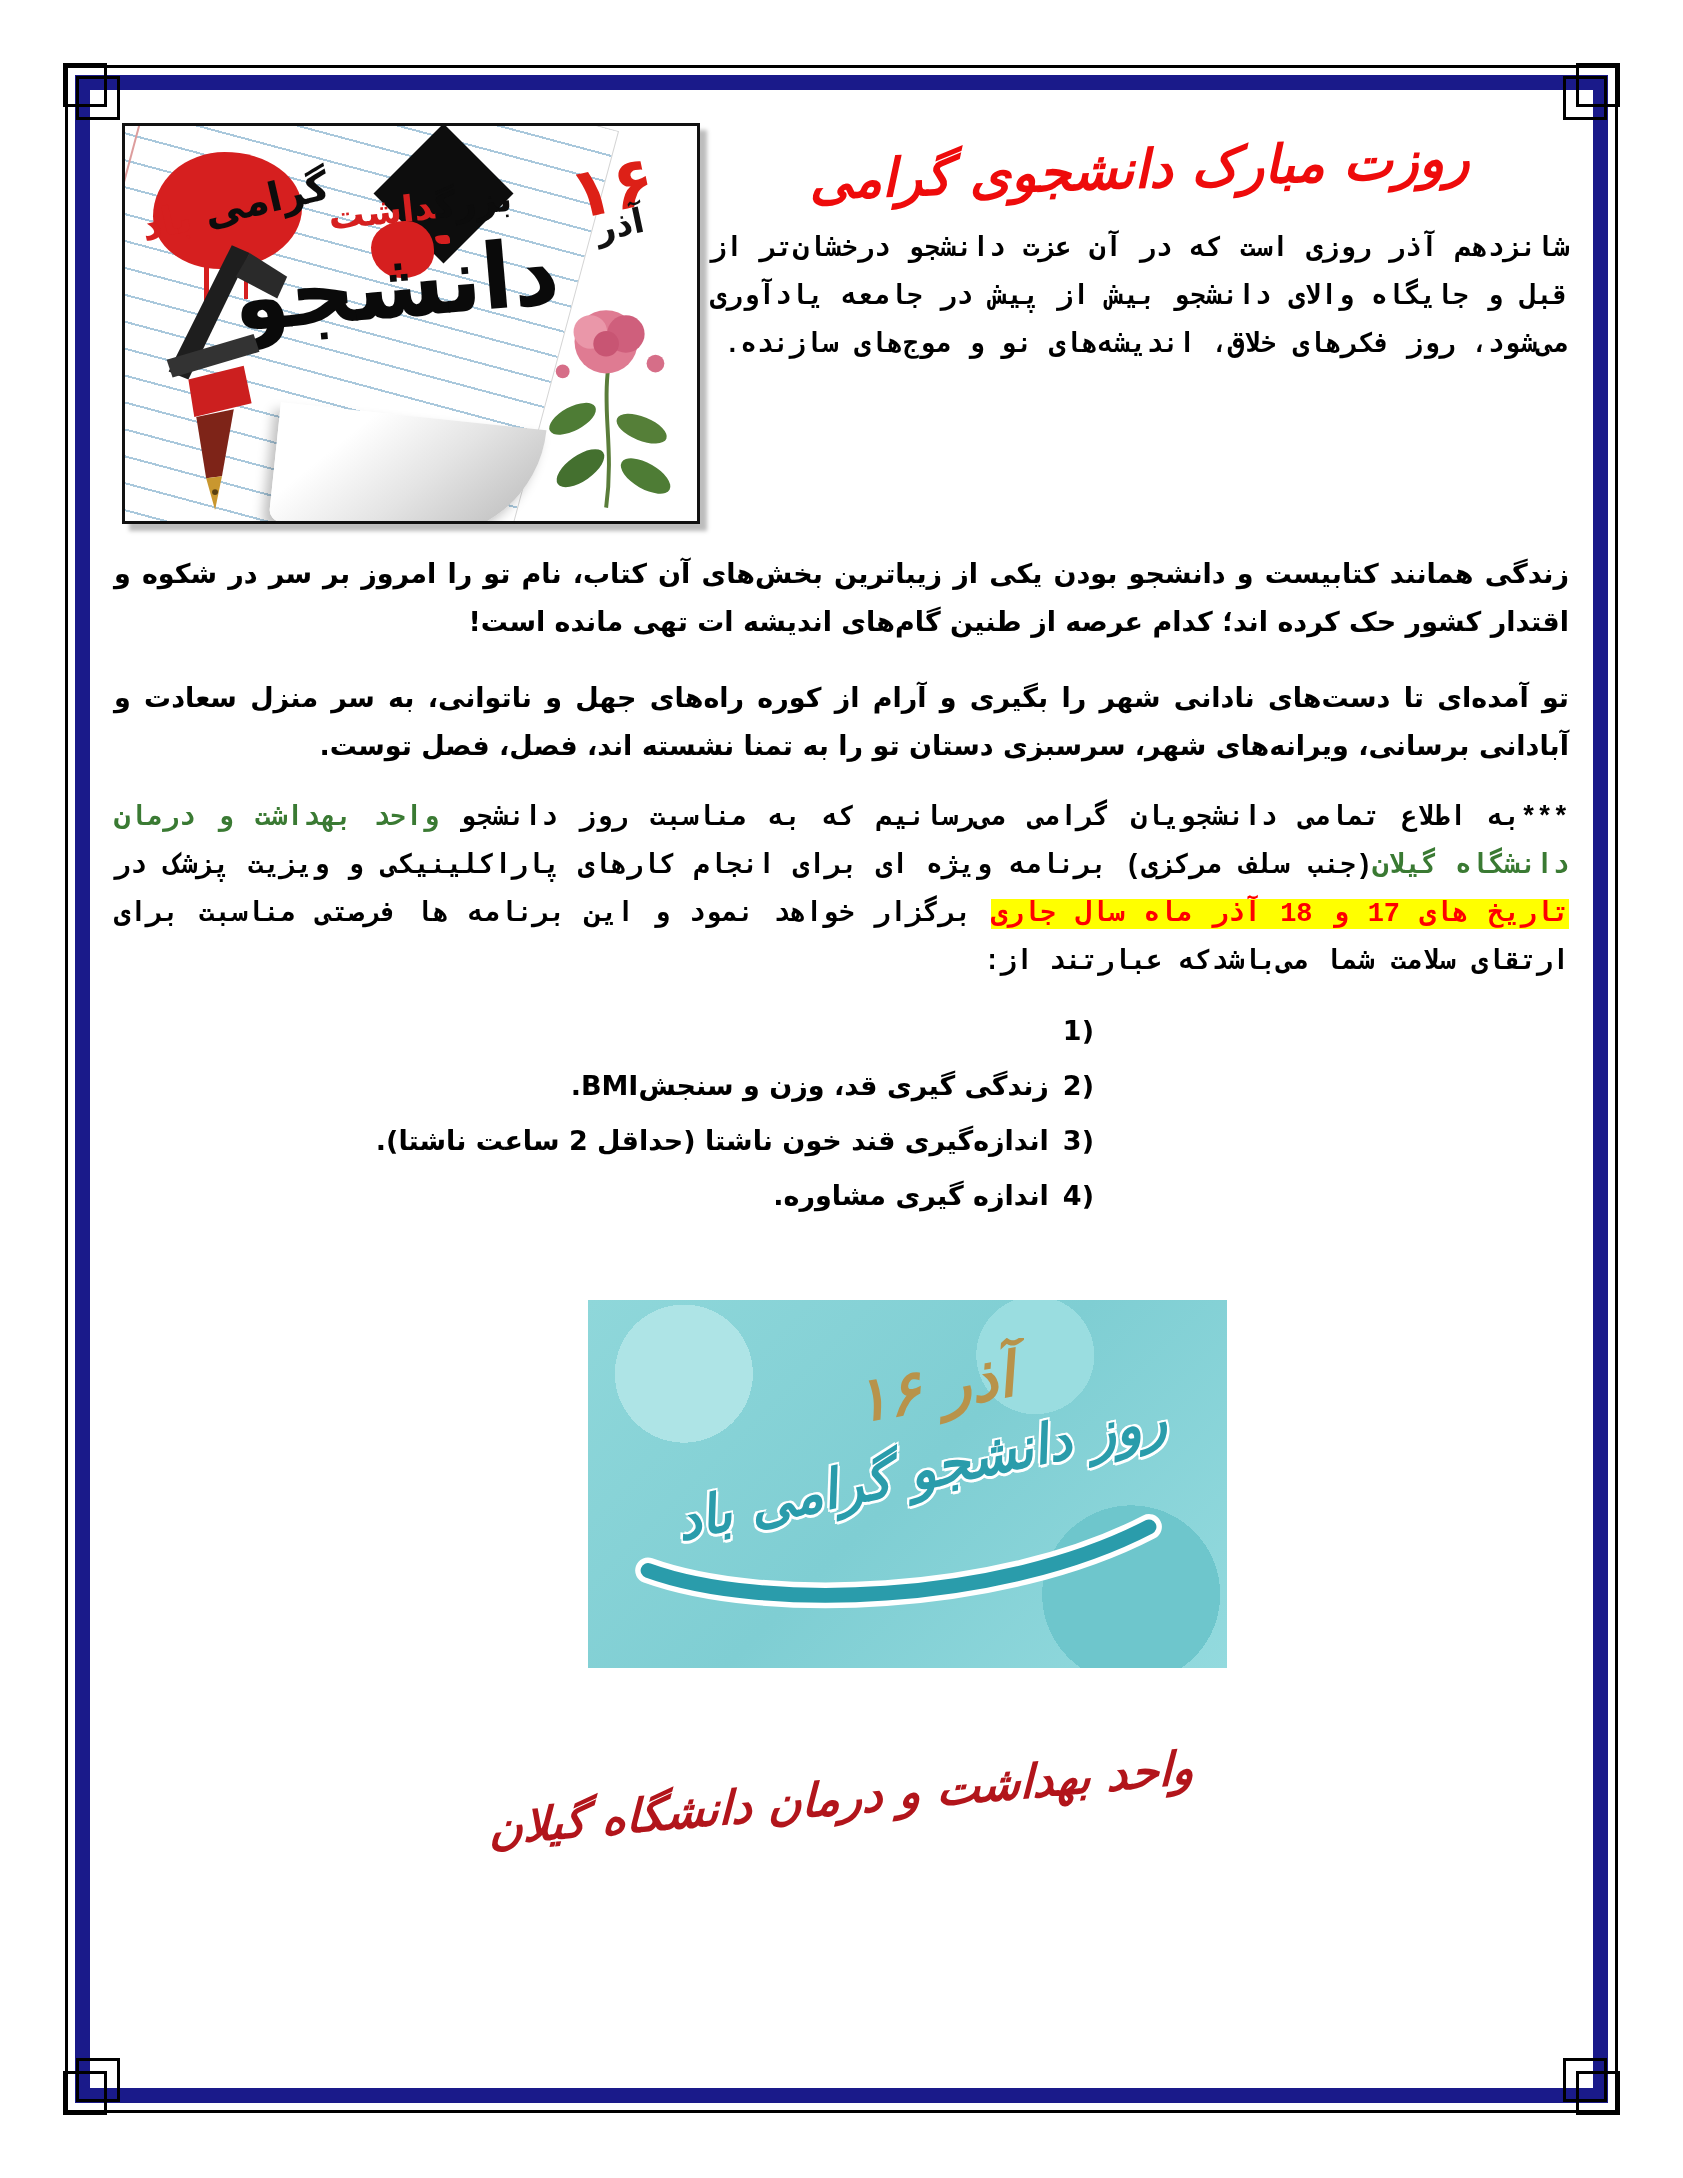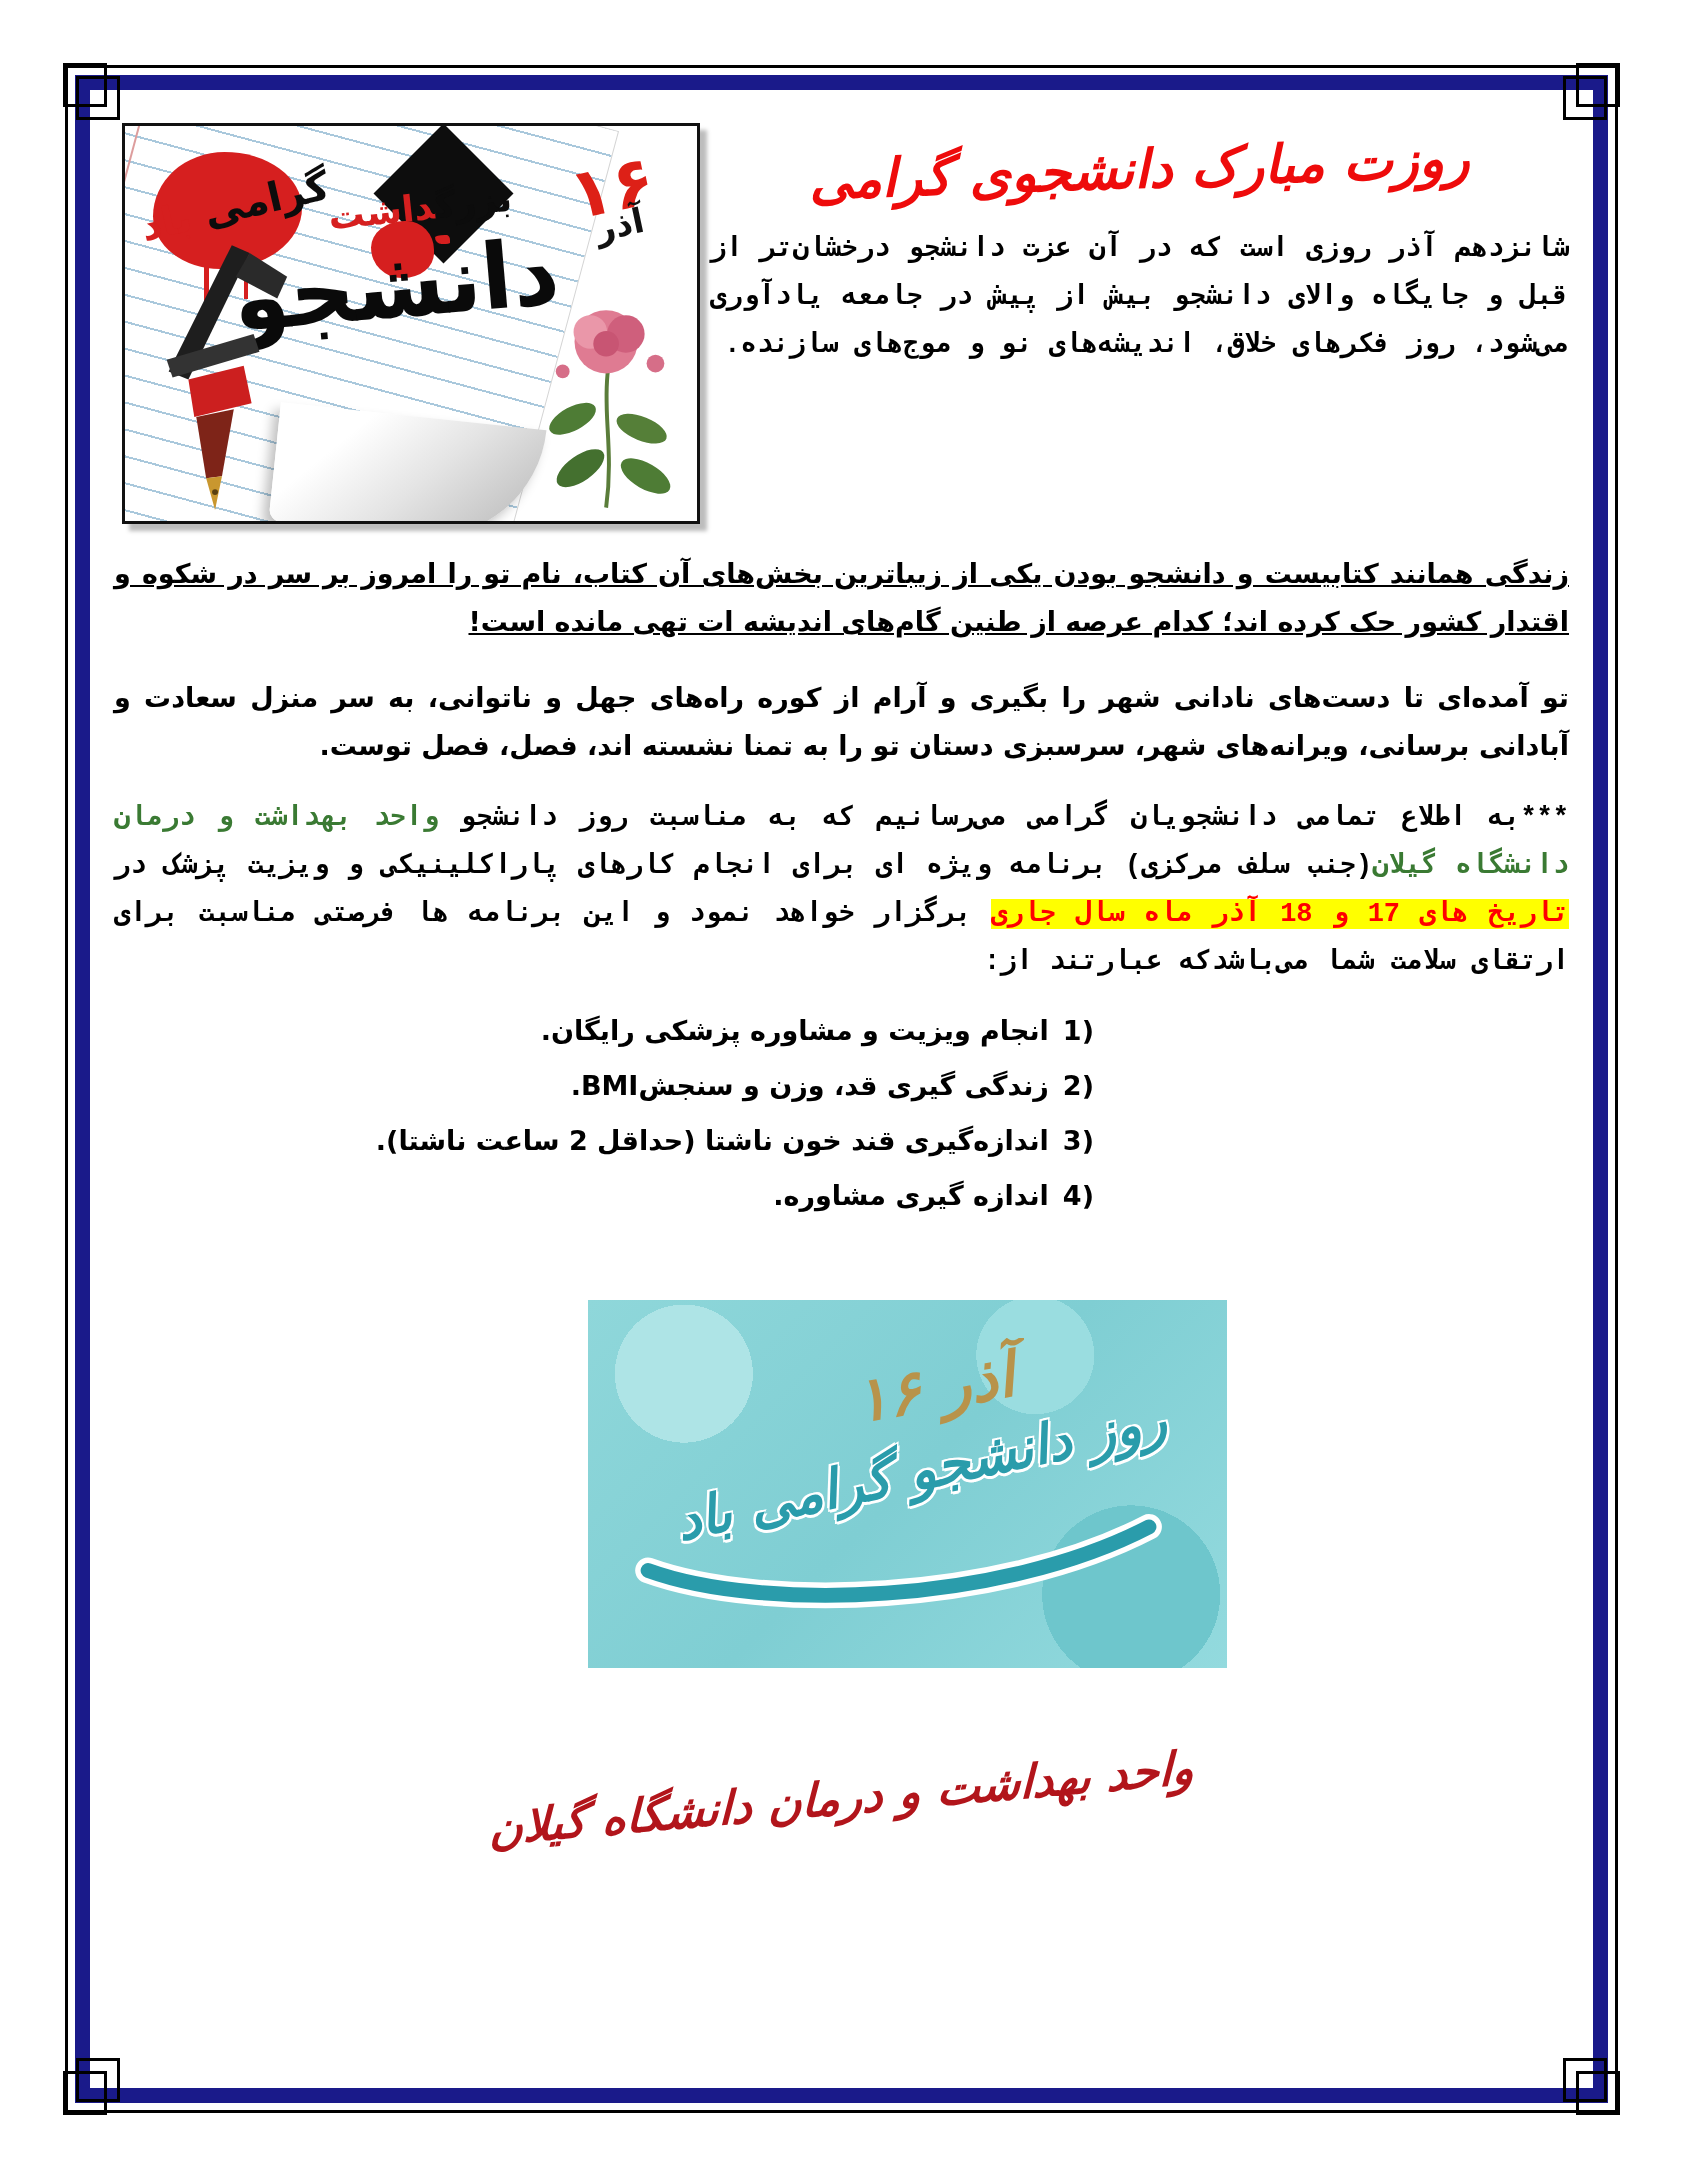--- a/index.html
+++ b/index.html
@@ -18,21 +18,21 @@
   .content{position:absolute;top:109px;left:114px;right:114px;bottom:119px;direction:rtl;}
   .doc-header{margin-top:38px;text-align:right;color:#4a7c3a;font-weight:bold;font-size:33px;
               letter-spacing:1px;}
   .cursor-bar{display:inline-block;width:3px;height:55px;background:#000;vertical-align:middle;
               margin-right:4px;margin-left:2px;}
   .greeting{margin-top:26px;text-align:center;color:#ee0b0b;font-weight:bold;font-style:italic;
             font-size:53px;transform:rotate(-2deg);line-height:1.7;}
   p.body-par{font-size:27px;font-weight:bold;color:#000;line-height:1.78;margin:0;
              text-align:justify;text-align-last:right;}
   .p1{margin-top:22px;font-family:Liberation Mono, monospace;}
-  .p2{clear:both;margin-top:40px !important;text-decoration:underline;}
+  .p2{clear:both;margin-top:40px !important;}
   .p3{margin-top:28px !important;}
   .p4{margin-top:24px !important;font-family:Liberation Mono, monospace;}
   .green-inline{color:#3a7a33;}
   .hl{background:#ffff00;color:#ff0000;}
   
   .services{margin-top:26px;padding-right:475px;font-size:27px;font-weight:bold;}
   .svc-row{display:flex;flex-direction:row;gap:14px;line-height:1.4;margin-bottom:17px;}
   .svc-num{direction:ltr;unicode-bidi:isolate;white-space:nowrap;}
   
   .poster{float:left;position:relative;width:572px;height:395px;border:3px solid #111;
@@ -170,21 +170,20 @@
 
     <p class="body-par p2">زندگی همانند کتابیست و دانشجو بودن یکی از زیباترین بخش‌های آن کتاب، نام تو را امروز بر سر در شکوه و اقتدار کشور حک کرده اند؛ کدام عرصه از طنین گام‌های اندیشه ات تهی مانده است!</p>
 
     <p class="body-par p3">تو آمده‌ای تا دست‌های نادانی شهر را بگیری و آرام از کوره راه‌های جهل و ناتوانی، به سر منزل سعادت و آبادانی برسانی، ویرانه‌های شهر، سرسبزی دستان تو را به تمنا نشسته اند، فصل، فصل توست.</p>
 
     <p class="body-par p4"><span>***به اطلاع تمامی دانشجویان گرامی می‌رسانیم که به مناسبت روز دانشجو </span><span class="green-inline">واحد بهداشت و درمان دانشگاه گیلان</span><span>(جنب سلف مرکزی) برنامه ویژه ای برای انجام کارهای پاراکلینیکی و ویزیت پزشک  در </span><span class="hl">تاریخ های 17 و 18 آذر ماه سال جاری</span><span> برگزار خواهد نمود و این برنامه ها فرصتی مناسبت برای ارتقای سلامت  شما می‌باشدکه عبارتند از:</span></p>
 
     <div class="services">
       <div class="svc-row">
           <span class="svc-num">1)</span>
-          <span>انجام ویزیت و مشاوره پزشکی رایگان.</span>
         </div>
       <div class="svc-row">
           <span class="svc-num">2)</span>
           <span>زندگی گیری قد، وزن و سنجشBMI.</span>
         </div>
       <div class="svc-row">
           <span class="svc-num">3)</span>
           <span>اندازه‌گیری قند خون ناشتا (حداقل 2 ساعت ناشتا).</span>
         </div>
       <div class="svc-row">

